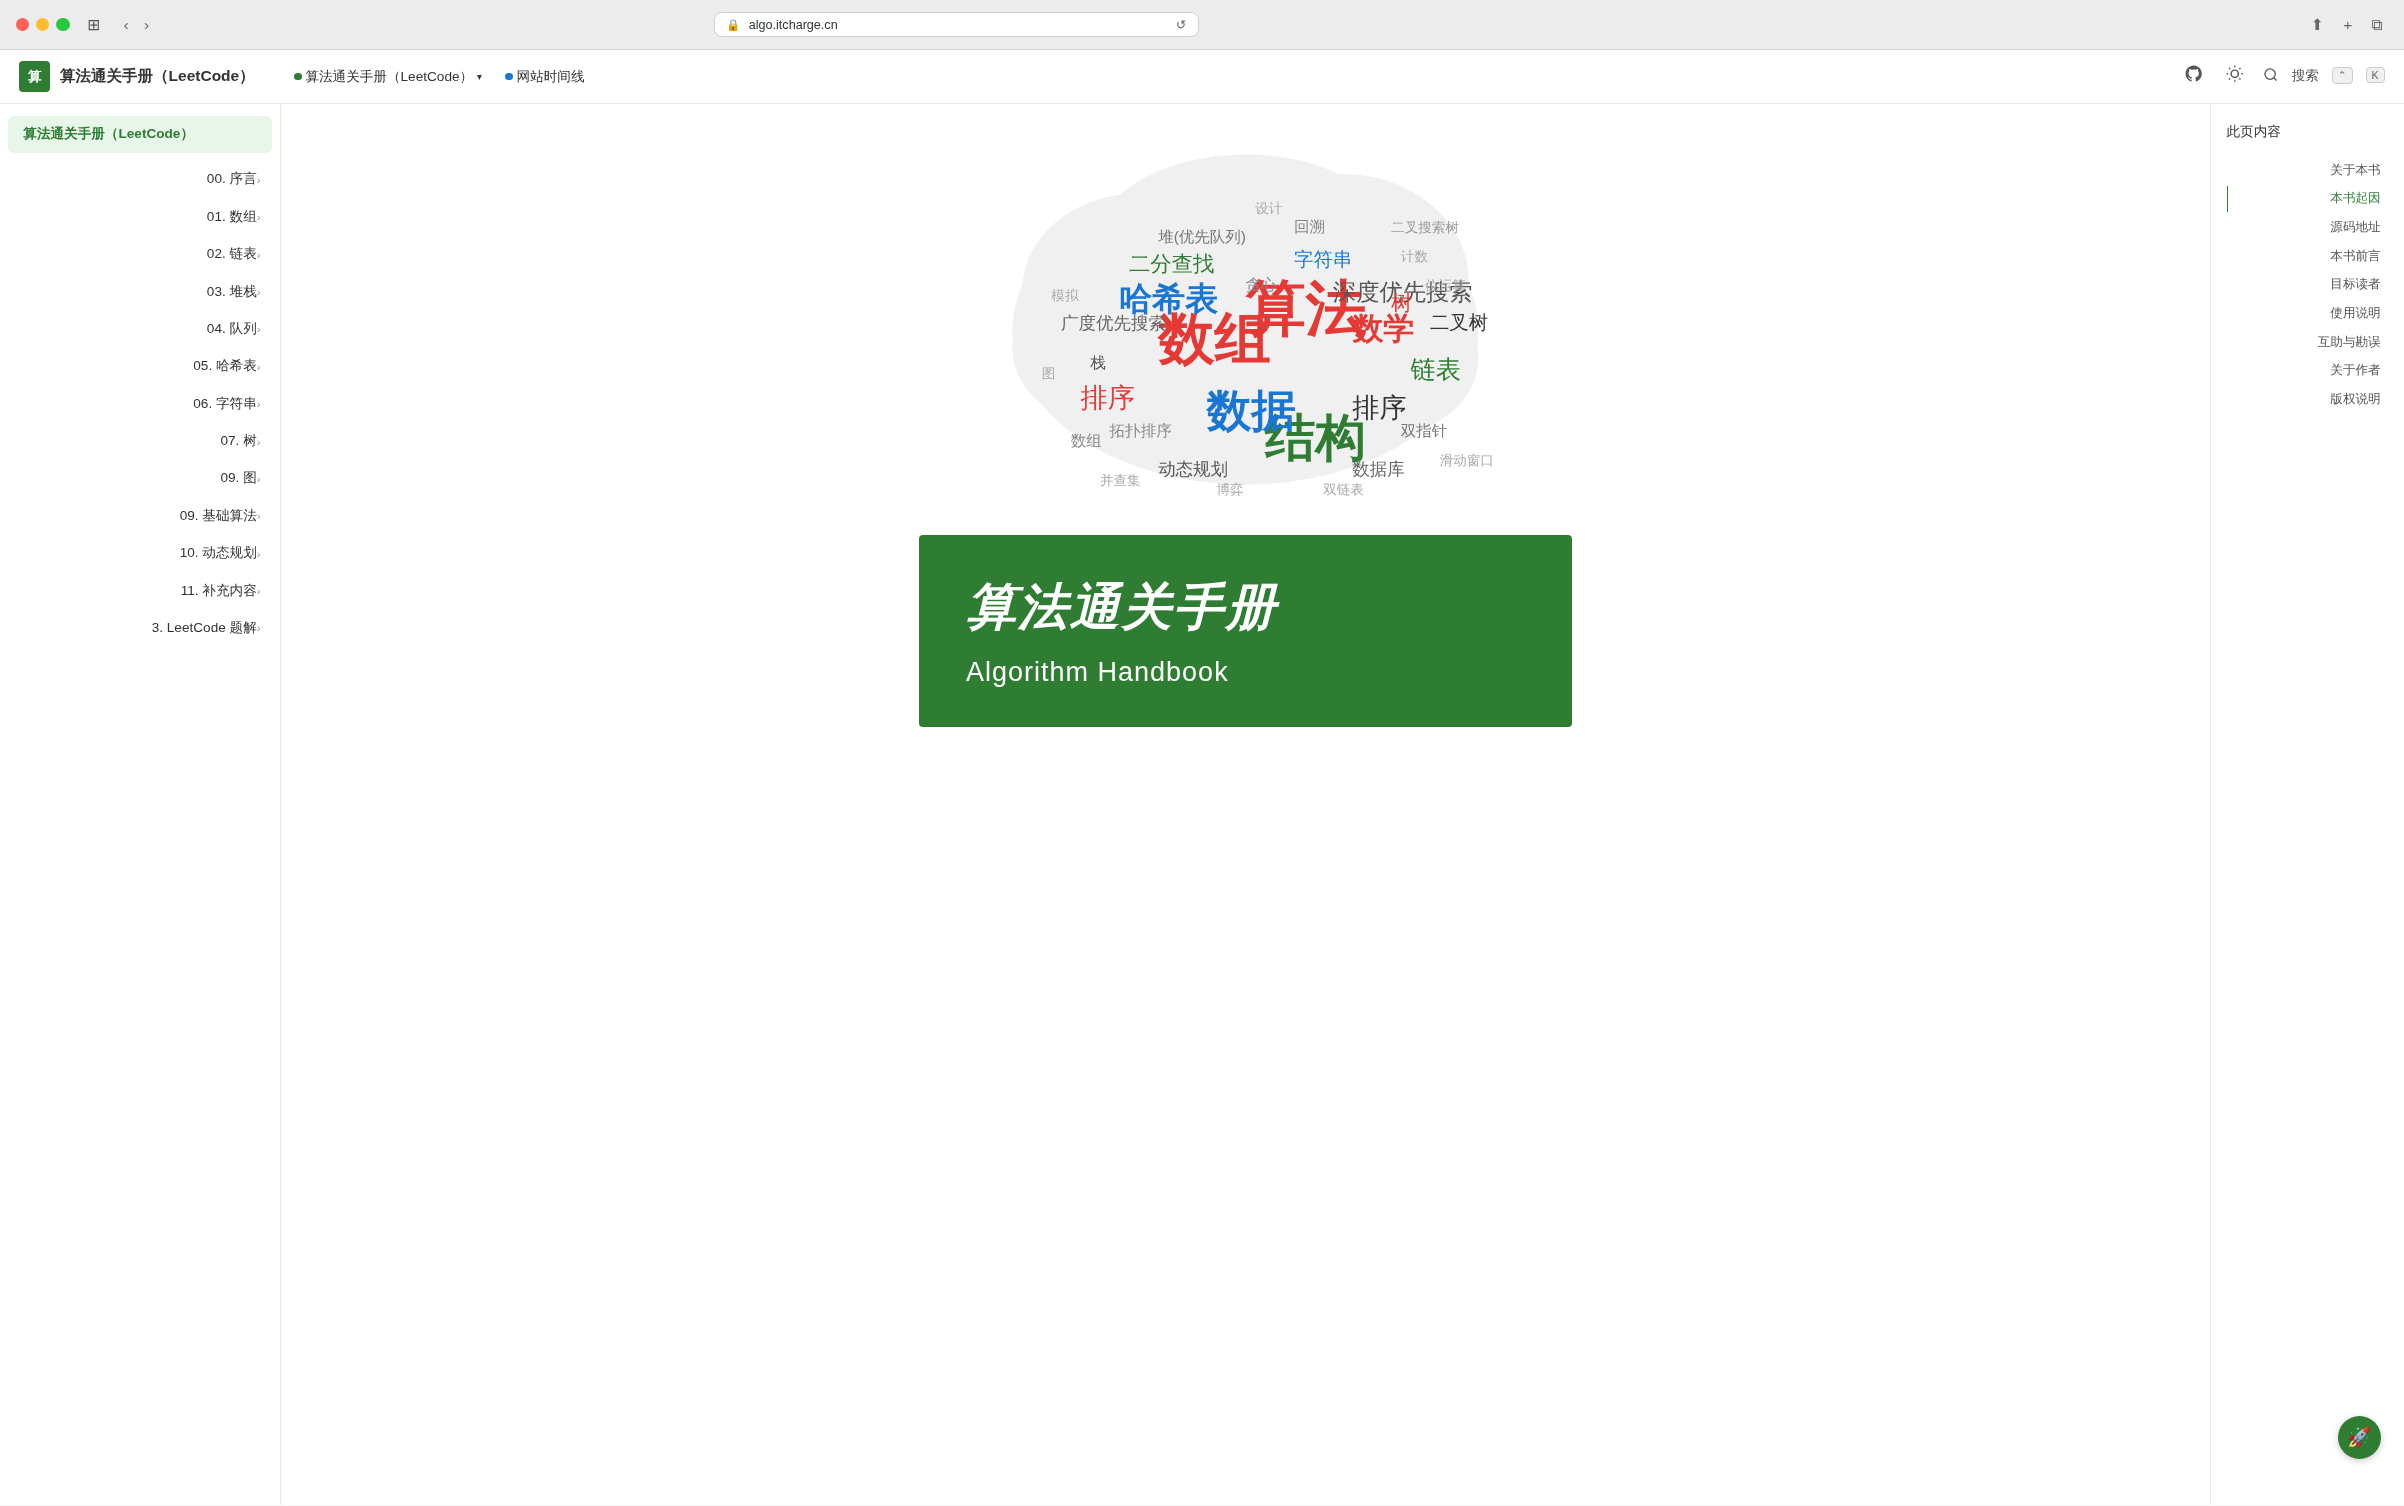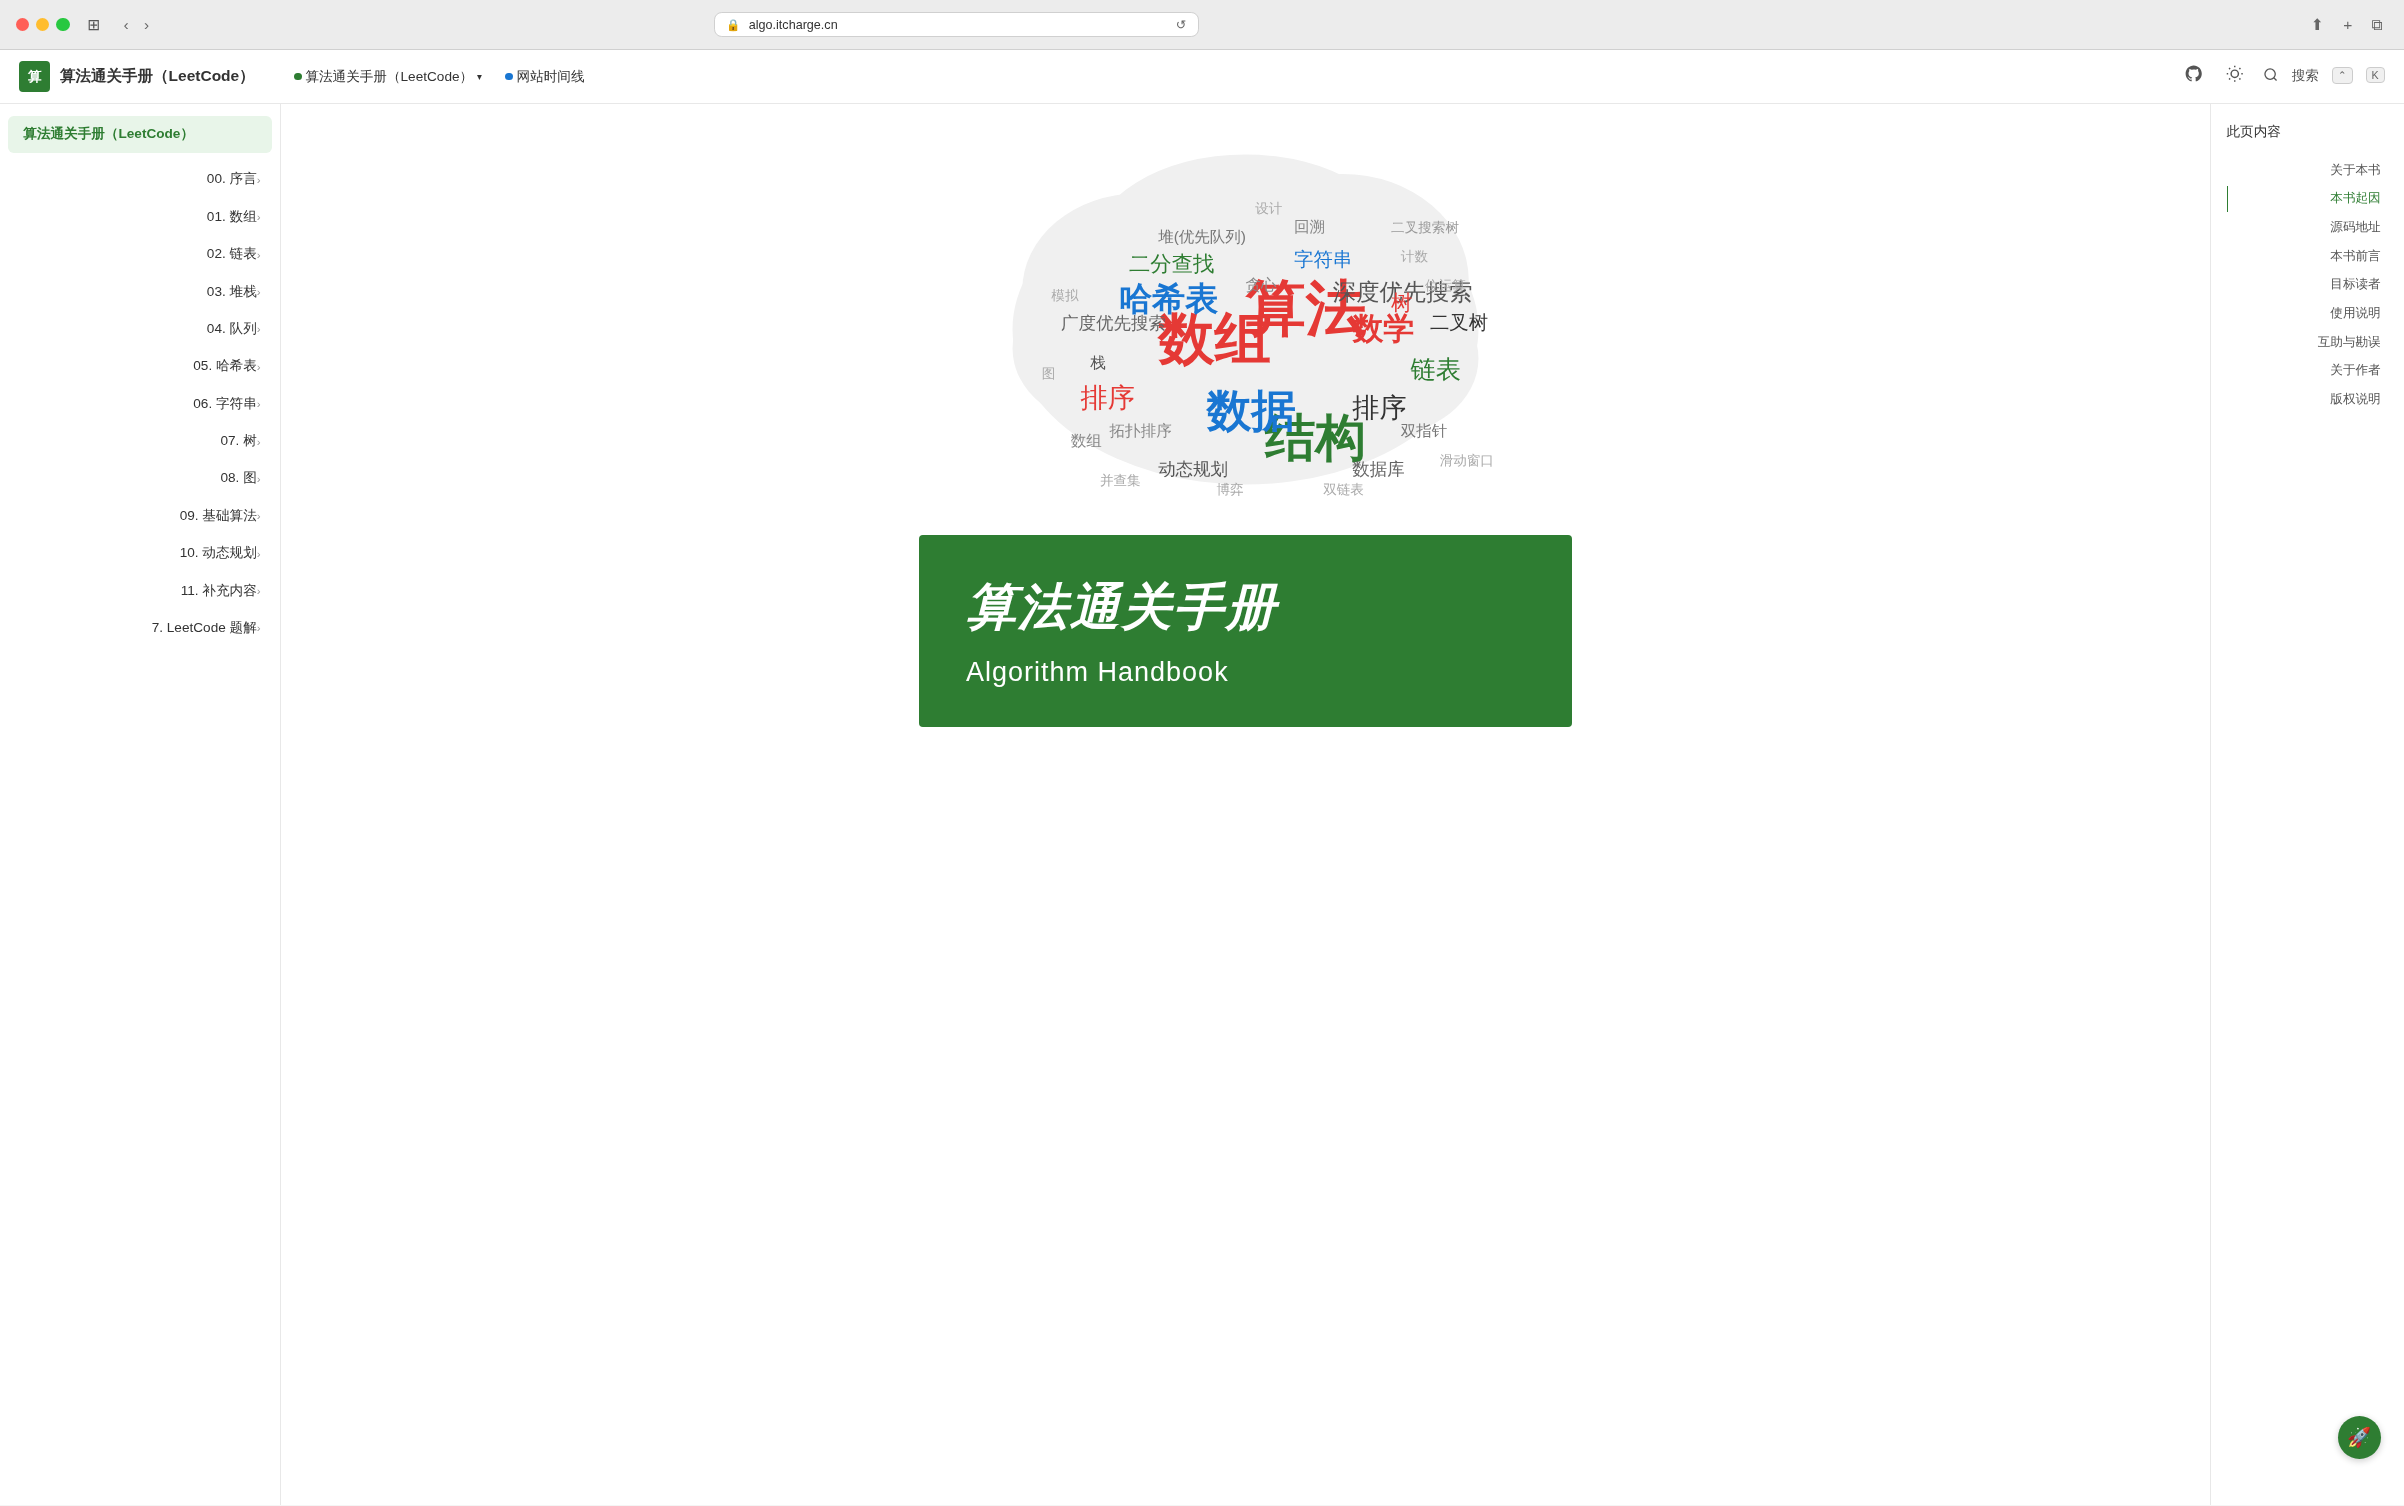--- a/index.html
+++ b/index.html
@@ -279,37 +279,37 @@
     </div>
     <div class="sidebar-item">
       <span>06. 字符串</span>
       <span class="chevron">›</span>
     </div>
     <div class="sidebar-item">
       <span>07. 树</span>
       <span class="chevron">›</span>
     </div>
     <div class="sidebar-item">
-      <span>08. 图</span>
+      <span>09. 图</span>
       <span class="chevron">›</span>
     </div>
     <div class="sidebar-item">
       <span>09. 基础算法</span>
       <span class="chevron">›</span>
     </div>
     <div class="sidebar-item">
       <span>10. 动态规划</span>
       <span class="chevron">›</span>
     </div>
     <div class="sidebar-item">
       <span>11. 补充内容</span>
       <span class="chevron">›</span>
     </div>
     <div class="sidebar-item">
-      <span>7. LeetCode 题解</span>
+      <span>3. LeetCode 题解</span>
       <span class="chevron">›</span>
     </div>
   </aside>
 
   <main class="content-area">
     <div class="content-inner">
 
       <div class="word-cloud-container">
         <div class="word-cloud">
           <svg viewBox="0 0 580 380" xmlns="http://www.w3.org/2000/svg">

